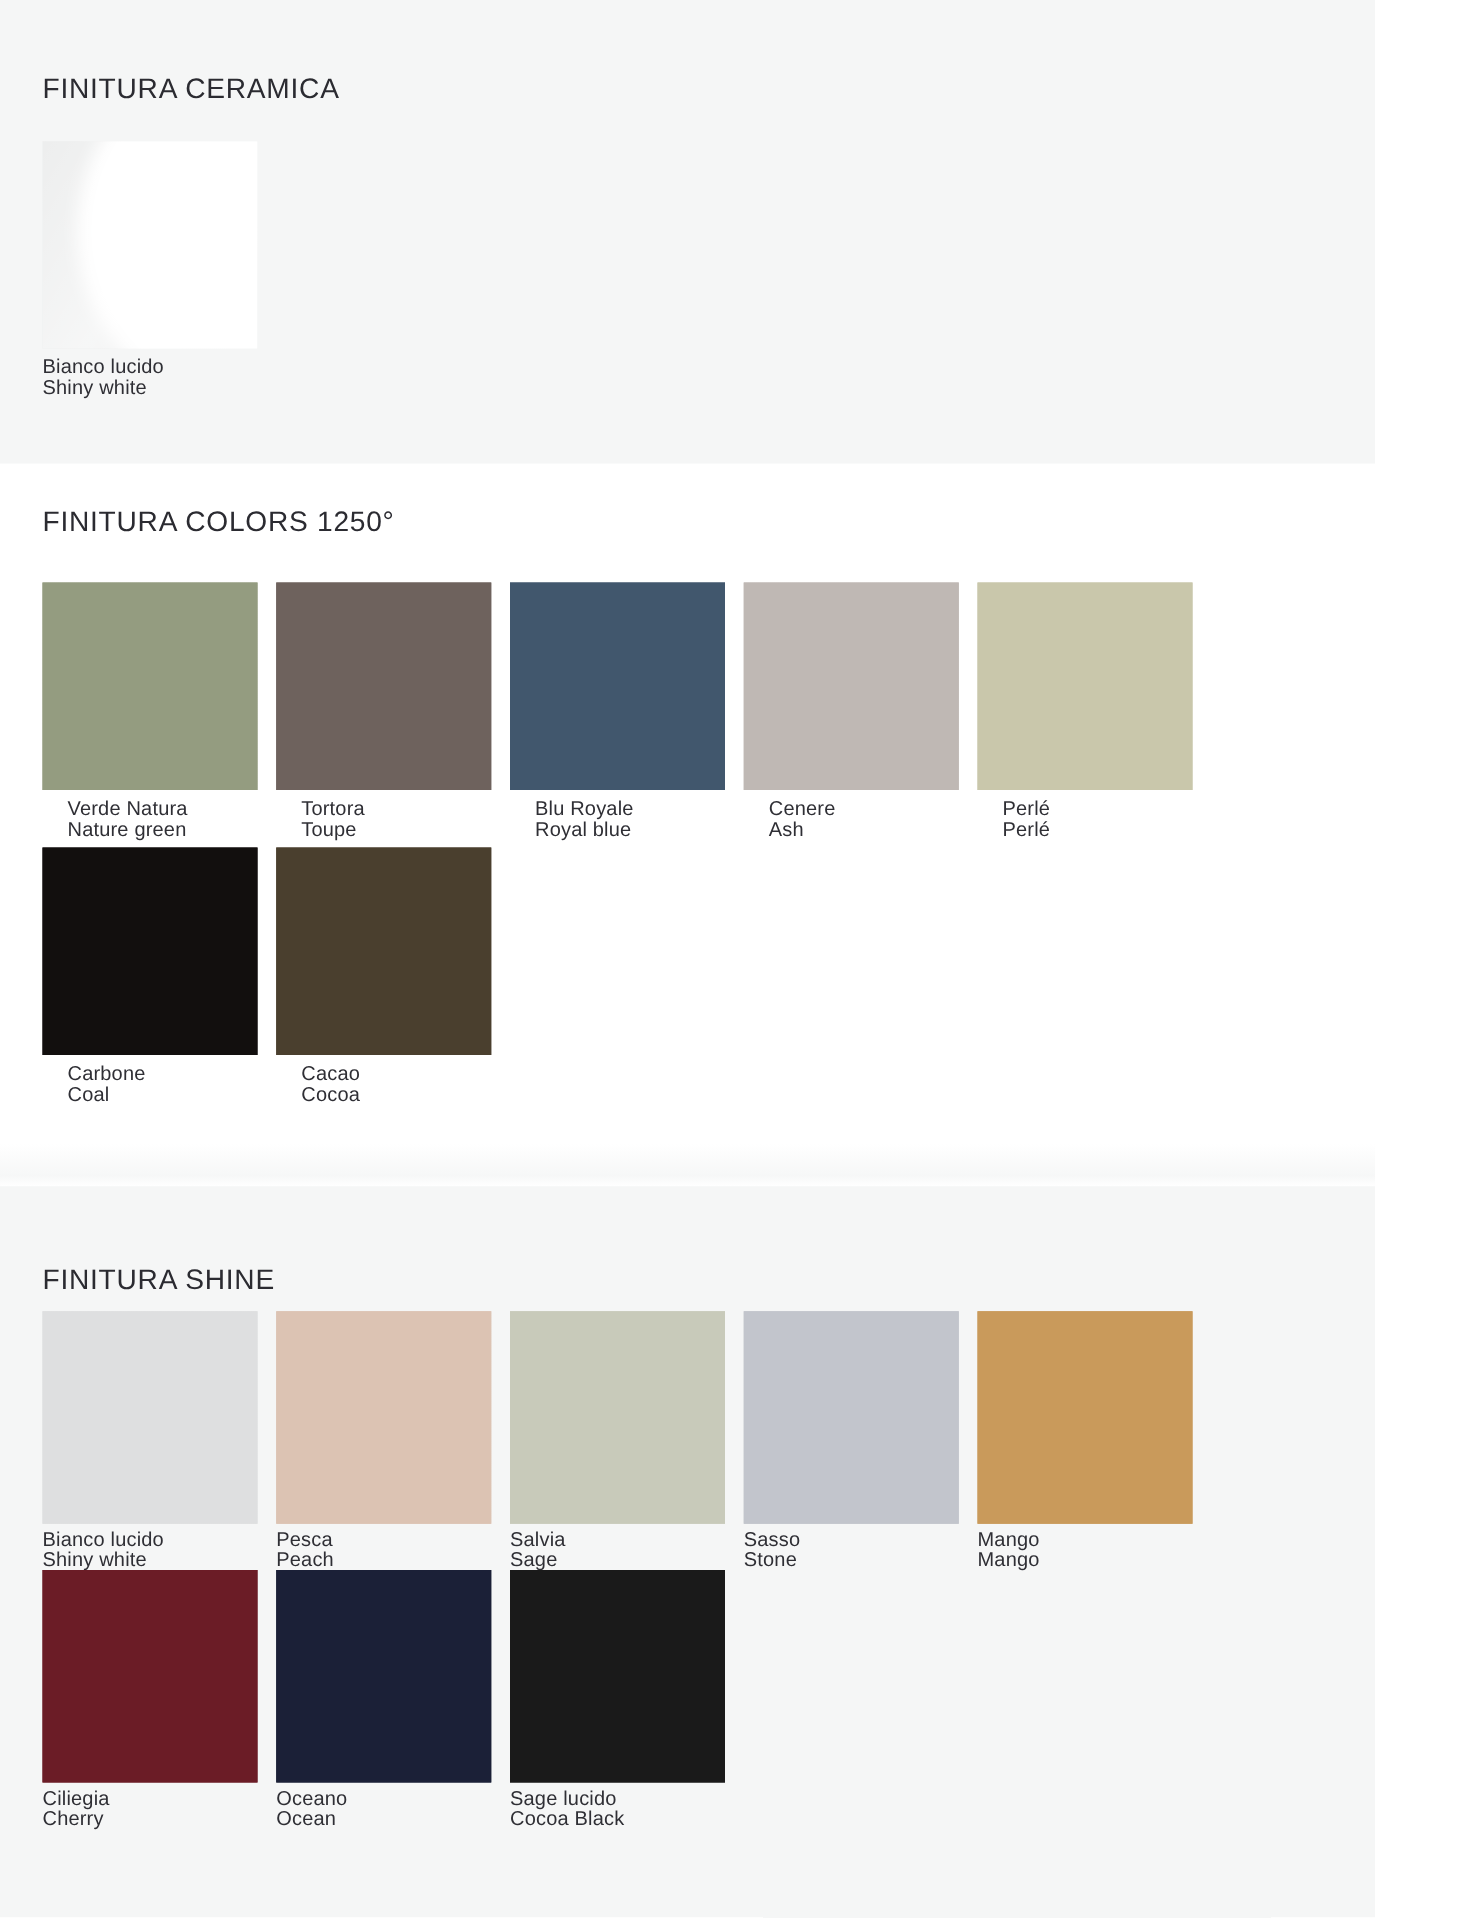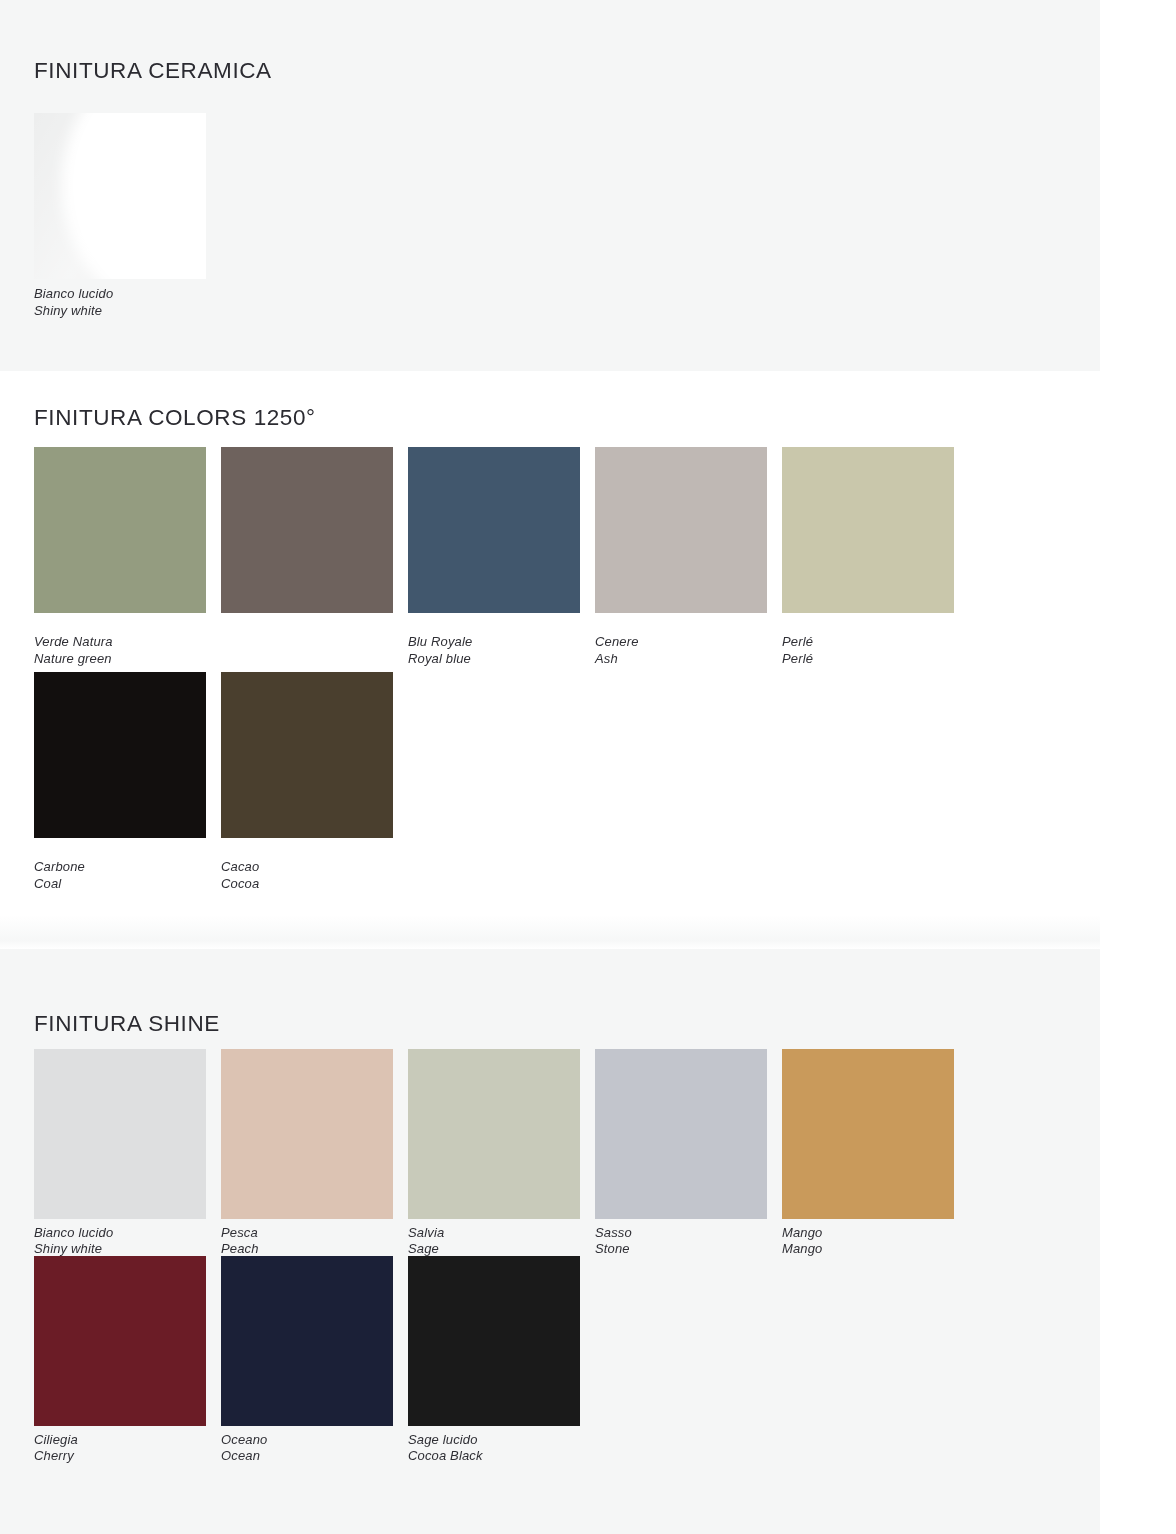--- a/index.html
+++ b/index.html
@@ -61,26 +61,25 @@
   }
 
   .swatch-labels {
     padding-top: 7px;
     padding-bottom: 8px;
     line-height: 16.5px;
   }
   .swatch-name-it,
   .swatch-name-en {
     display: block;
-    font-size: 13px;
+    font-size: 16px;
     font-weight: 400;
     letter-spacing: 0.15px;
     color: #2f2f35;
     white-space: nowrap;
-    font-style: italic;
   }
 
   
   #sec-ceramica {
     height: 371px;
     padding-top: 58px;
   }
   #sec-ceramica .section-title { margin-bottom: 29px; }
 
   
@@ -106,22 +105,22 @@
                 rgba(255,255,255,0.05) 0%,
                 rgba(255,255,255,0.55) 48%,
                 rgba(255,255,255,0.15) 100%);
   }
 
   
   #sec-colors {
     height: 578px;
     padding-top: 34px;
   }
-  #sec-colors .section-title { margin-bottom: 16px; }
-  #sec-colors .swatch-labels { padding-top: 21px; padding-bottom: 5px; }
+  #sec-colors .section-title { margin-bottom: 35px; }
+  #sec-colors .swatch-labels { padding-top: 8px; padding-bottom: 5px; margin-left: 20px; }
 
   
   #sec-shine {
     height: 585px;
     padding-top: 62px;
   }
   #sec-shine .section-title { margin-bottom: 12px; }
   #sec-shine .swatch-chip { height: 170px; }
   #sec-shine .swatch-labels { padding-top: 6px; padding-bottom: 0px; line-height: 15.5px; }
 
@@ -160,20 +159,24 @@
   <div class="swatch-grid" id="grid-colors">
       <div class="swatch-cell">
         <span class="swatch-chip" style="background: linear-gradient(125deg, rgb(148, 156, 128) 0%, rgb(148, 156, 128) 40%, rgb(148, 156, 128) 100%) rgb(148, 156, 128);"></span>
         <div class="swatch-labels">
           <span class="swatch-name-it">Verde Natura</span>
           <span class="swatch-name-en">Nature green</span>
         </div>
       </div>
       <div class="swatch-cell">
         <span class="swatch-chip" style="background: linear-gradient(125deg, rgb(110, 98, 93) 0%, rgb(110, 98, 93) 40%, rgb(110, 98, 93) 100%) rgb(110, 98, 93);"></span>
+        <div class="swatch-labels">
+          <span class="swatch-name-it">Tortora</span>
+          <span class="swatch-name-en">Toupe</span>
+        </div>
       </div>
       <div class="swatch-cell">
         <span class="swatch-chip" style="background: linear-gradient(125deg, rgb(65, 87, 109) 0%, rgb(65, 87, 109) 40%, rgb(65, 87, 109) 100%) rgb(65, 87, 109);"></span>
         <div class="swatch-labels">
           <span class="swatch-name-it">Blu Royale</span>
           <span class="swatch-name-en">Royal blue</span>
         </div>
       </div>
       <div class="swatch-cell">
         <span class="swatch-chip" style="background: linear-gradient(125deg, rgb(191, 184, 180) 0%, rgb(191, 184, 180) 40%, rgb(191, 184, 180) 100%) rgb(191, 184, 180);"></span>

